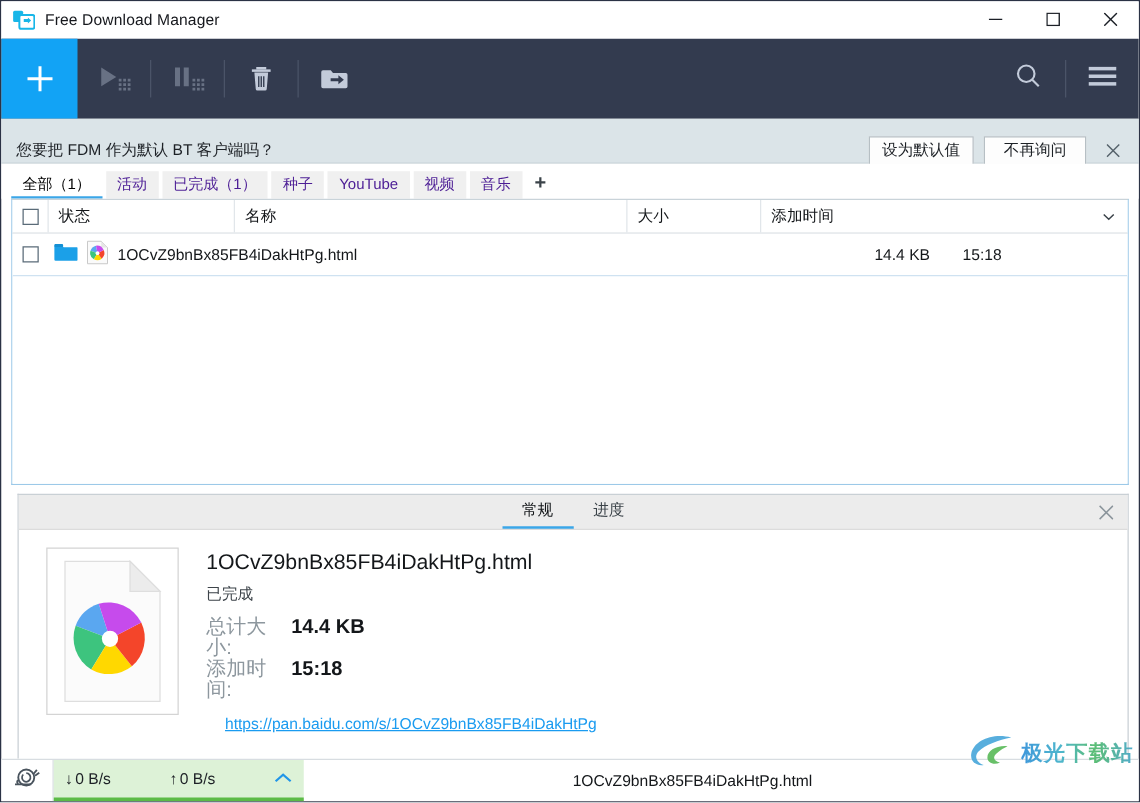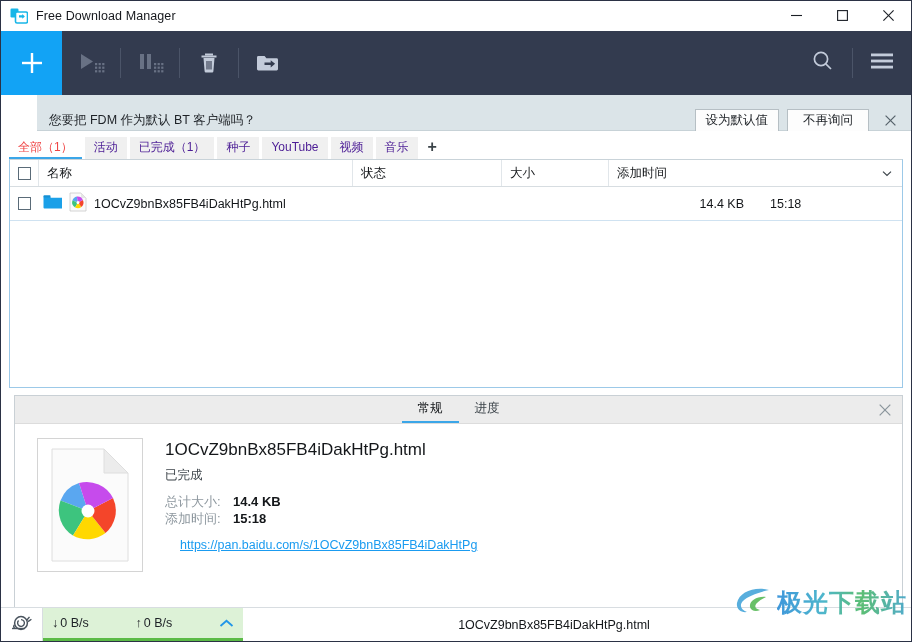--- a/index.html
+++ b/index.html
@@ -66,21 +66,20 @@
 
   
   .notify {
     height: 36px;
     flex: 0 0 36px;
     background: #dbe4e8;
     display: flex;
     align-items: center;
     padding: 16px 6px 0 12px;
     border-bottom: 1px solid #c7d2d7;
-    margin-left: 36px;
   }
   .notify-text { font-size: 12.5px; color: #1d2126; flex: 1; }
   .notify-btn {
     height: 24px;
     min-width: 82px;
     padding: 0 10px;
     background: #fdfdfd;
     border: 1px solid #b6bfc4;
     font-size: 12.5px;
     color: #1d2126;
@@ -111,21 +110,21 @@
     display: flex; align-items: center;
     font-size: 12px;
     color: #4c1d95;
     background: #f0f0f0;
     border-bottom: 2px solid transparent;
     cursor: default;
     white-space: nowrap;
   }
   .ftab.active {
     background: #ffffff;
-    color: #ef4444;
+    color: #000000;
     border-bottom: 2px solid #3ba6e8;
     margin-top: 44px;
   }
   .ftab.plus {
     background: #ffffff;
     font-size: 16px;
     color: #3b4349;
     padding: 0 7px;
     font-weight: 600;
   }
@@ -244,21 +243,21 @@
     background: #fff;
     position: relative;
   }
   .dinfo { flex: 1; min-width: 0; padding-top: 2px; }
   .dtitle {
     font-size: 17px; color: #14171a;
     margin-bottom: 7px;
     white-space: nowrap;
   }
   .dstatus { font-size: 12.5px; color: #3d444a; margin-bottom: 9px; }
-  .dkv { display: flex; font-size: 13px; line-height: 17px; }
+  .dkv { display: flex; font-size: 16px; line-height: 17px; }
   .dkey { color: #8d979e; width: 68px; flex: 0 0 68px; }
   .dval { color: #14171a; font-weight: bold; }
   .dpath {
     display: flex; align-items: center; gap: 7px;
     margin-top: 11px;
     font-size: 12.5px; color: #14171a;
   }
   .dlink {
     display: block;
     margin-top: 11px;
@@ -312,21 +311,21 @@
     position: relative;
   }
   .watermark {
     position: absolute;
     right: 4px; top: -24px;
     display: flex; align-items: center; gap: 2px;
     pointer-events: none;
     opacity: .92;
   }
   .wm-text {
-    font-size: 25px;
+    font-size: 17px;
     font-weight: bold;
     letter-spacing: 1px;
     background: linear-gradient(90deg,#2f8fd8 0%, #3fb0c9 35%, #4fb96a 65%, #43a5c9 100%);
     -webkit-background-clip: text;
     background-clip: text;
     color: transparent;
     font-family: Liberation Serif, serif;
   }
 </style>
 </head>
@@ -476,22 +475,22 @@
     <div class="ftab">视频</div>
     <div class="ftab">音乐</div>
     <div class="ftab plus">+</div>
   </div>
 
   <div class="list-wrap">
     <div class="list-head">
       <div class="hcell check">
         <span class="cbox"></span>
       </div>
+      <div class="hcell status">状态</div>
       <div class="hcell name">名称</div>
-      <div class="hcell status">状态</div>
       <div class="hcell size">大小</div>
       <div class="hcell added last">
         <span>添加时间</span>
         <span>
           <svg width="10" height="7" viewBox="0 0 10 7">
               <path d="M1 1.6 L5 5.4 L9 1.6" fill="none" stroke="#3b4349" stroke-width="1.2"></path>
             </svg>
         </span>
       </div>
     </div>

